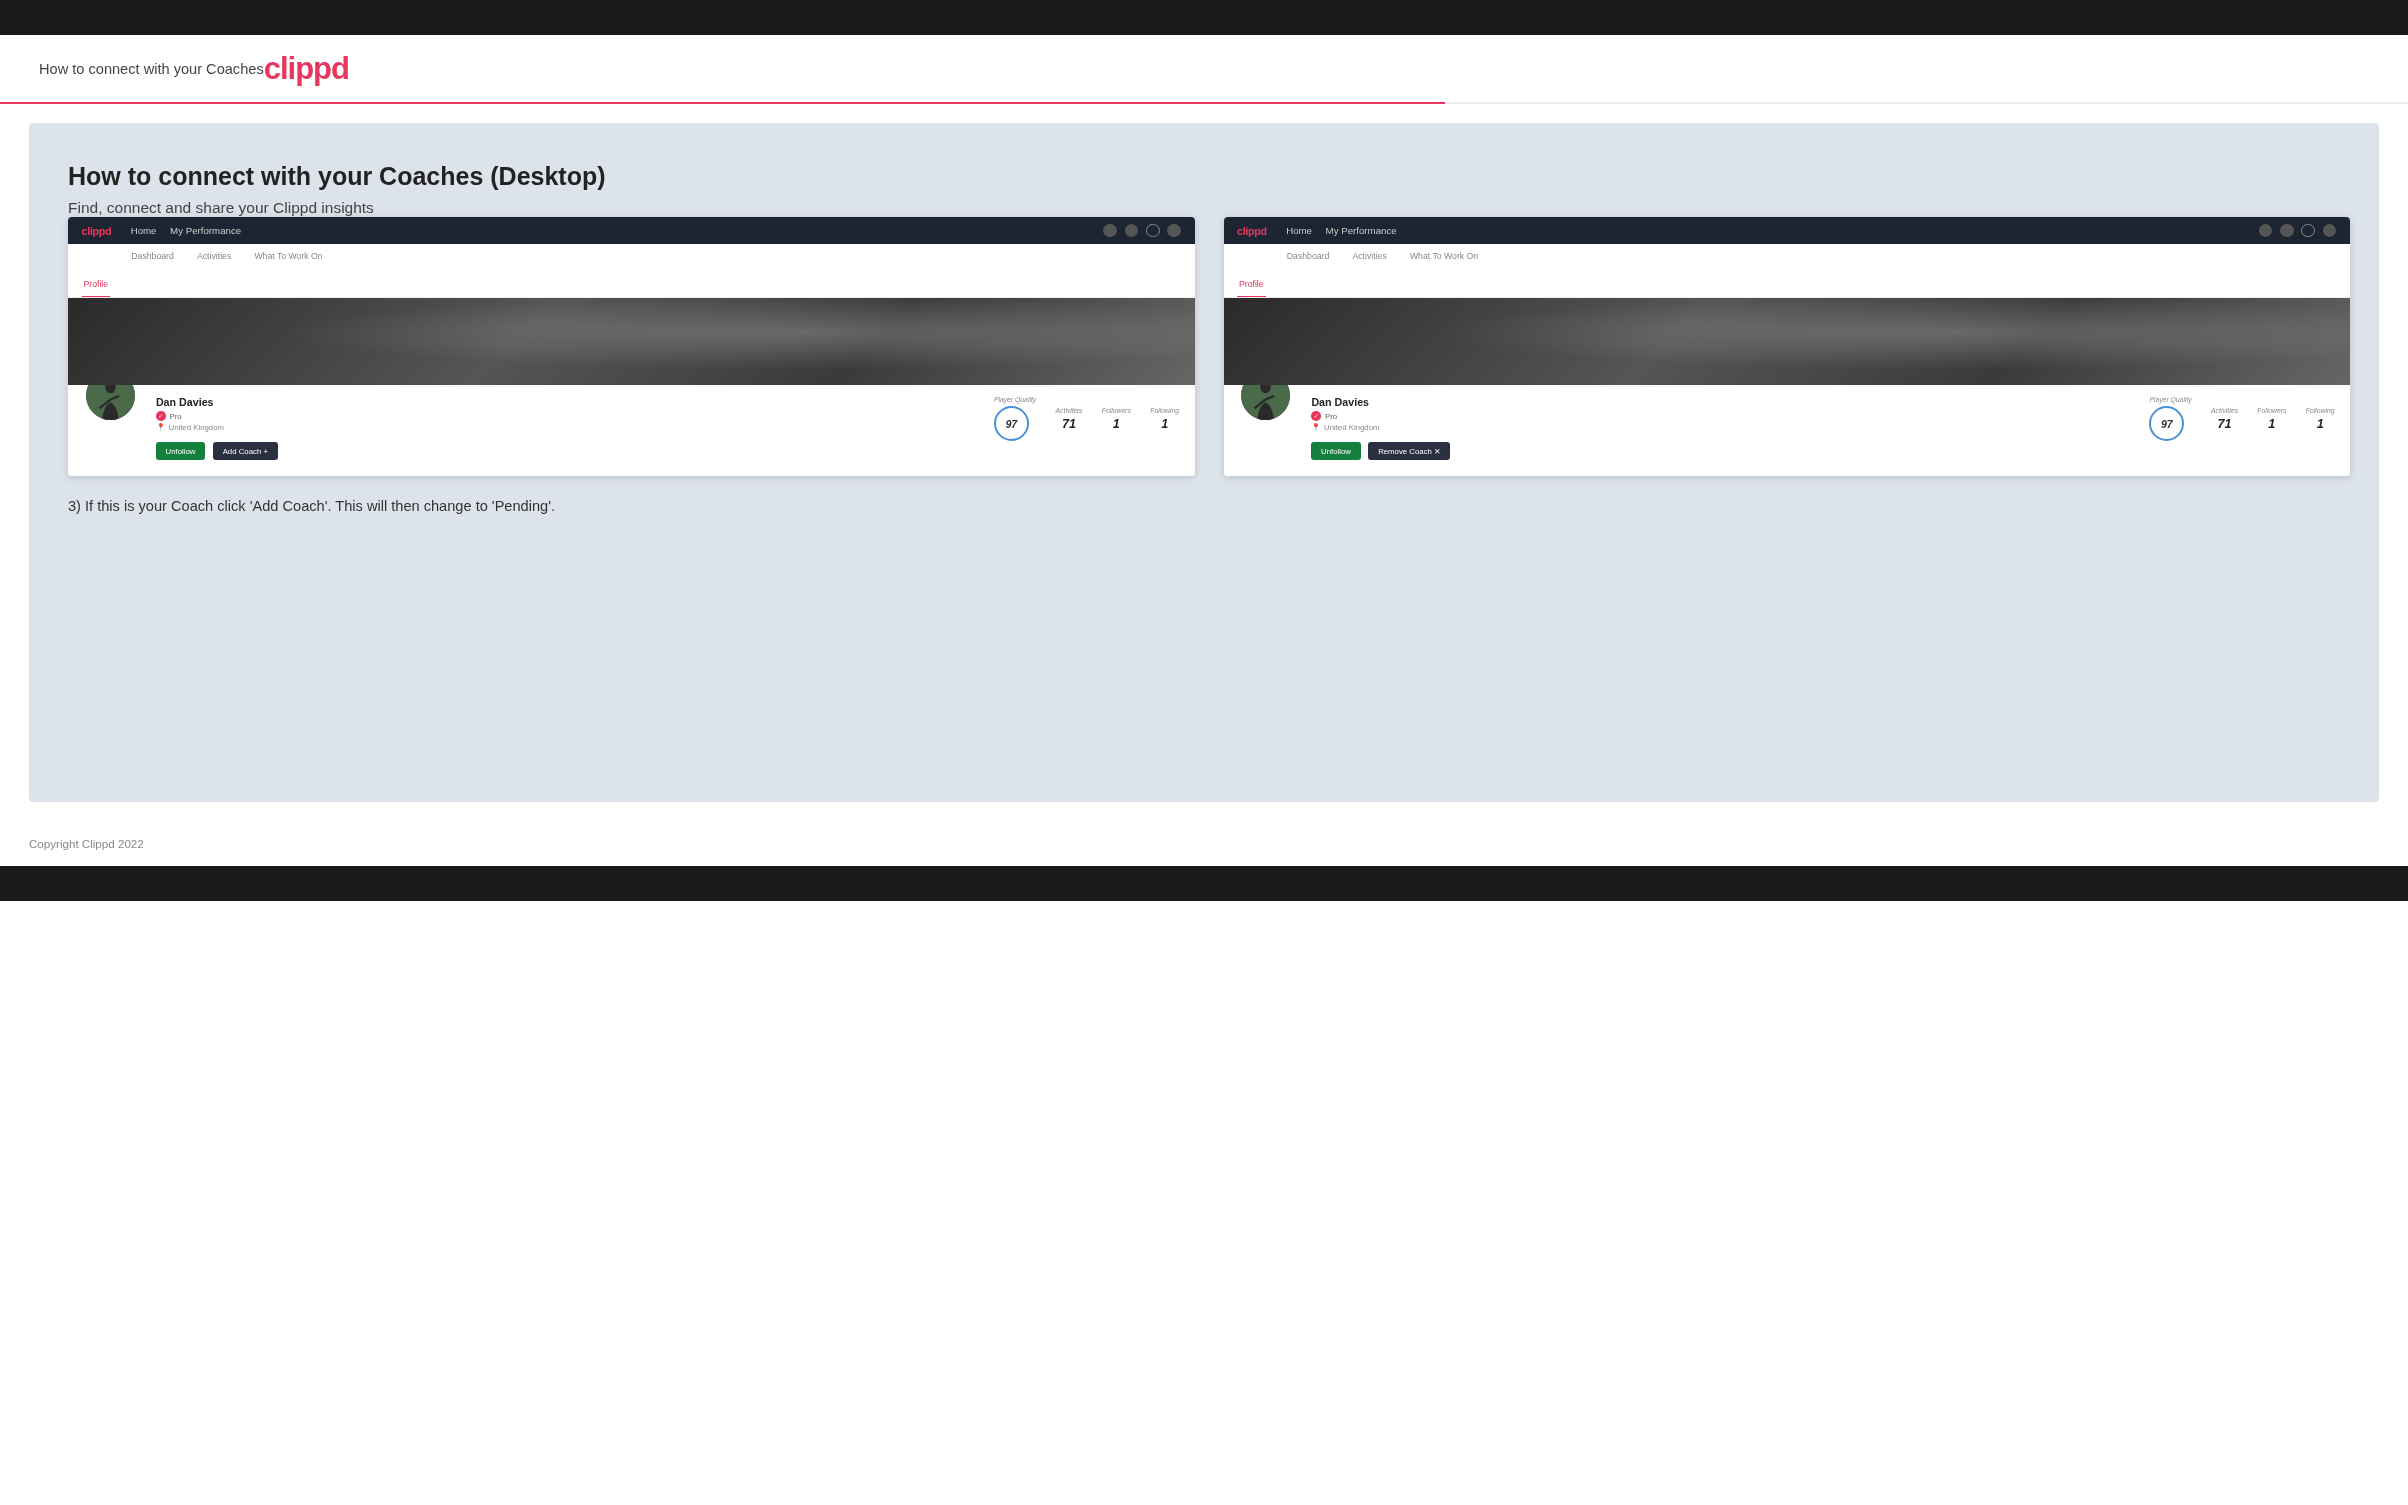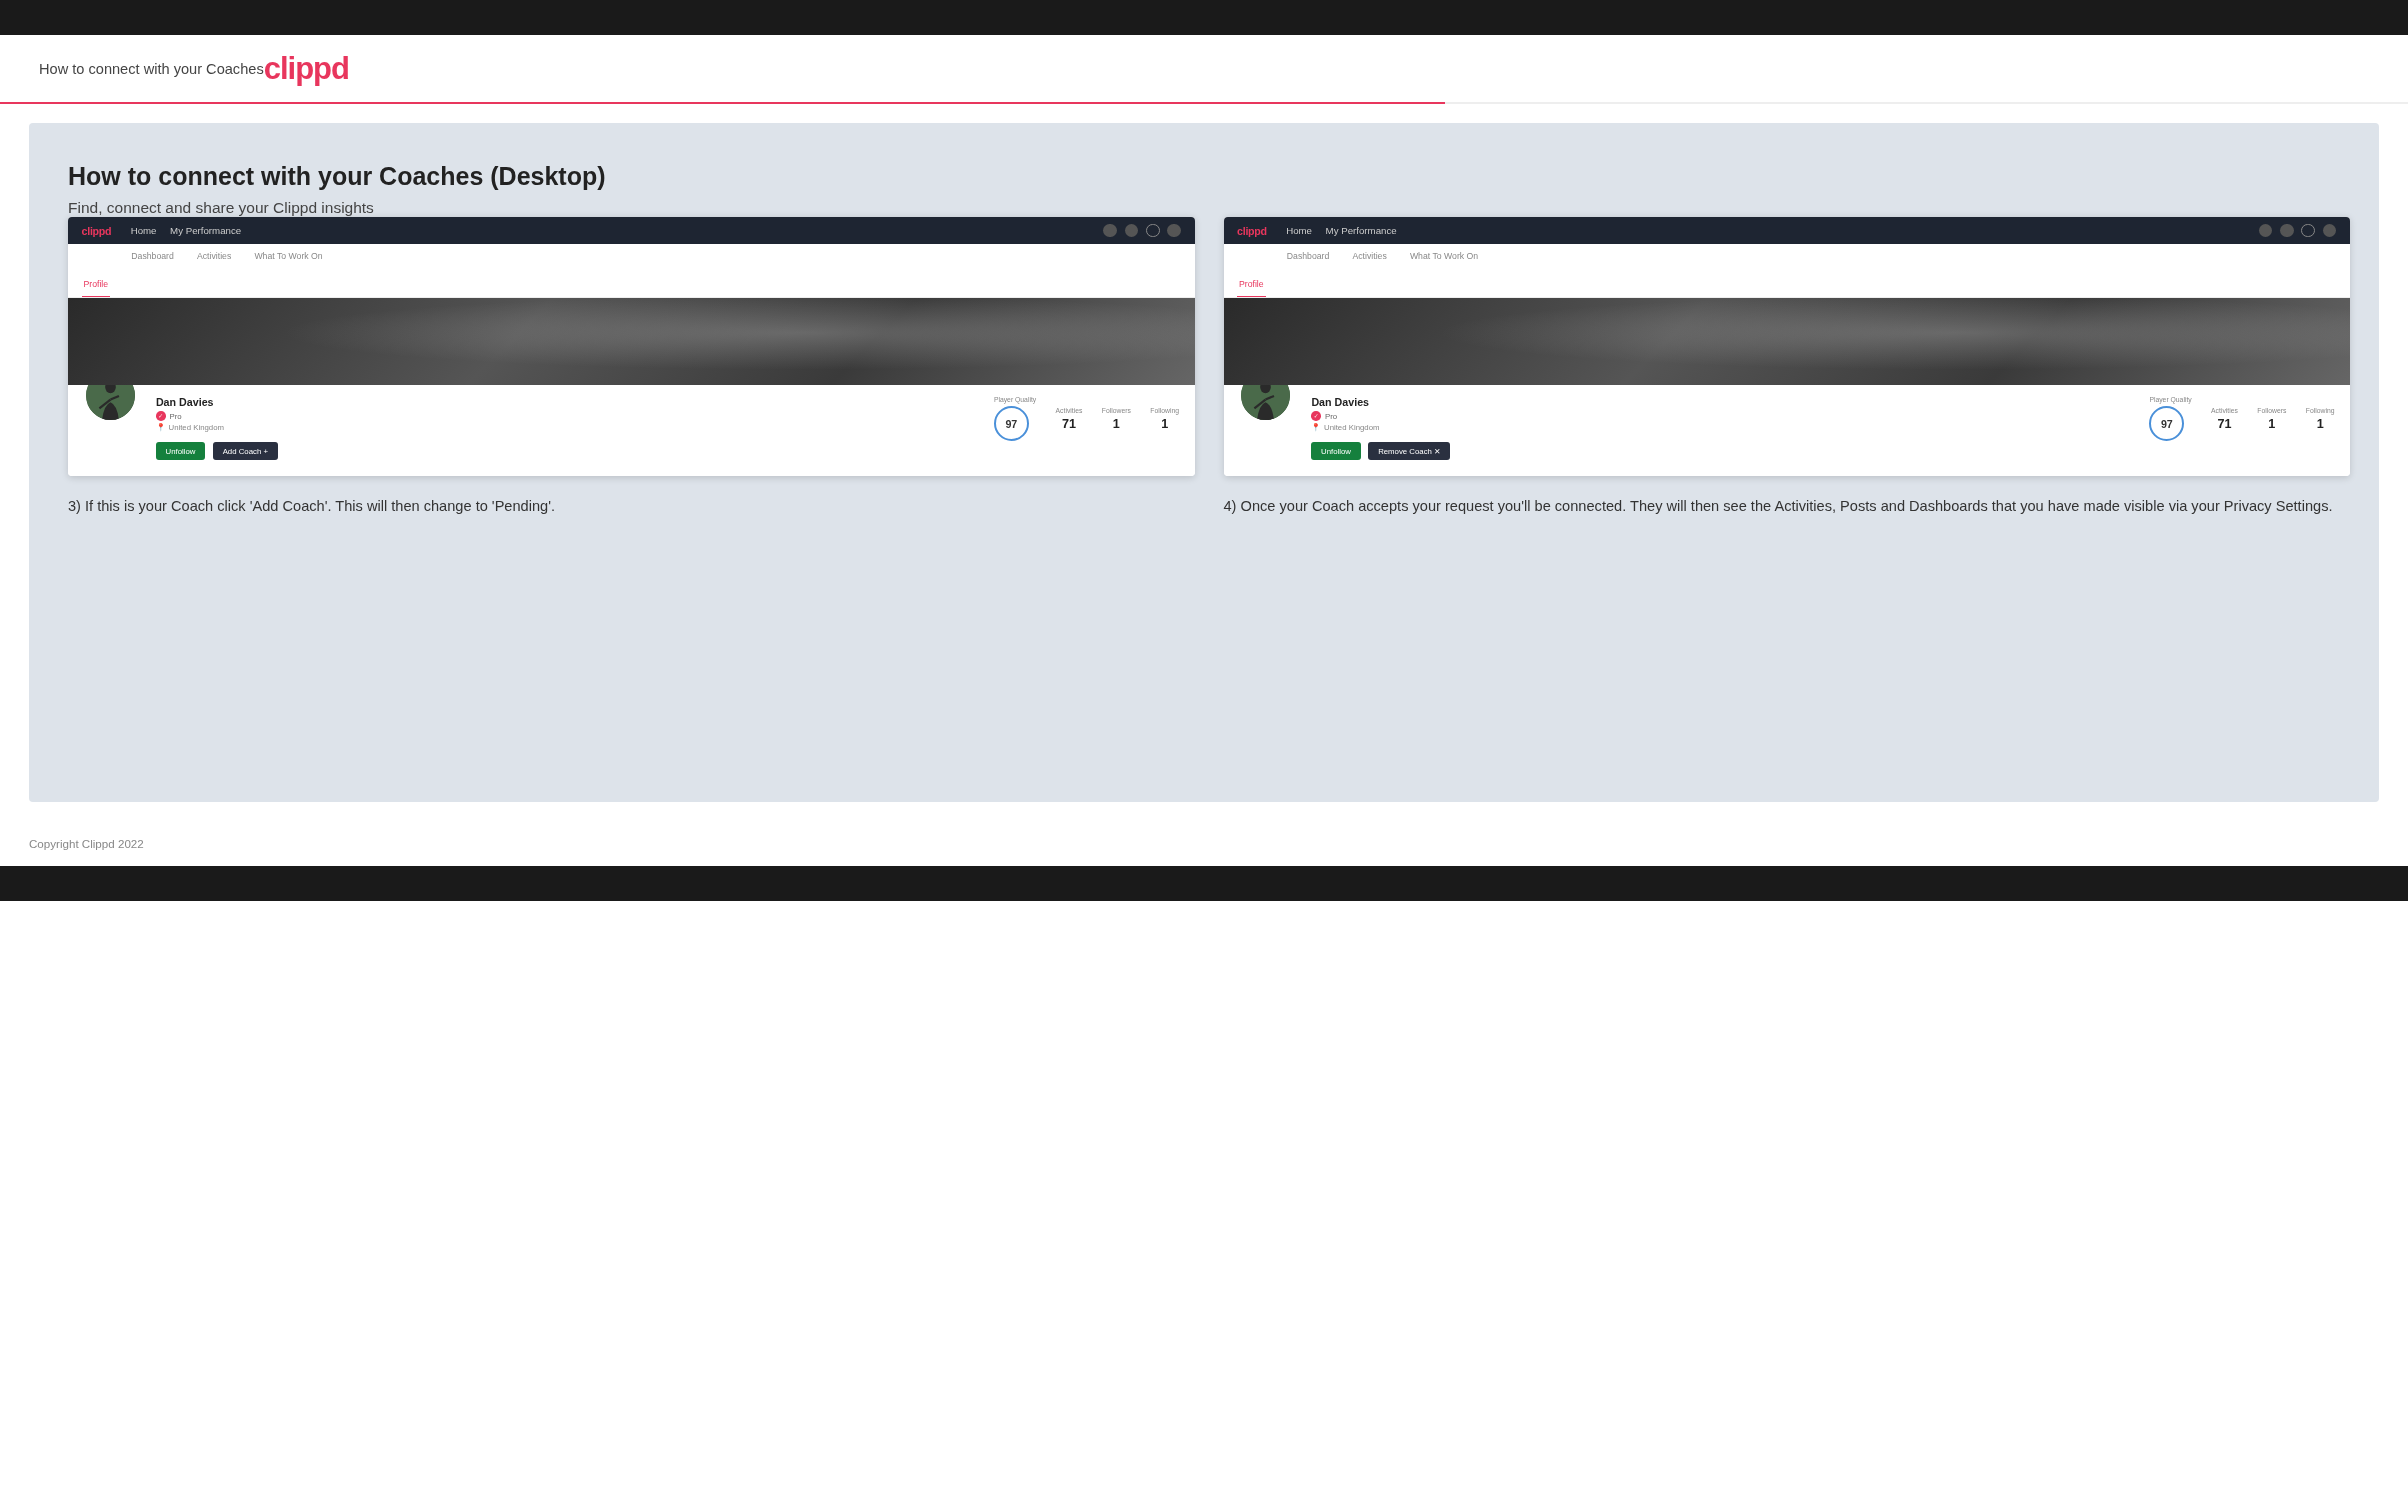--- a/index.html
+++ b/index.html
@@ -215,20 +215,21 @@
     }
     .mock-location-icon {
       color: #aaa;
     }
 
     .mock-stats {
       display: flex;
       gap: 19.4px;
       align-items: center;
       margin-left: auto;
+      font-style: italic;
     }
     .mock-stat {
       text-align: center;
     }
     .mock-stat-label {
       font-size: 6.8px;
       color: #888;
       margin-bottom: 2.9px;
     }
     .mock-stat-value {
@@ -481,21 +482,20 @@
               <div class="mock-stat-value">1</div>
             </div>
             <div class="mock-stat">
               <div class="mock-stat-label">Following</div>
               <div class="mock-stat-value">1</div>
             </div>
           </div>
         </div>
       </div>
 
-      <p class="desc-text">4) Once your Coach accepts your request you'll be connected. They will then see the Activities, Posts and Dashboards that you have made visible via your Privacy Settings.</p>
     </div>
 
   </div>
 </div>
 
 <div class="footer">
   <span>Copyright Clippd 2022</span>
 </div>
 
 <div class="bottom-bar"></div>

